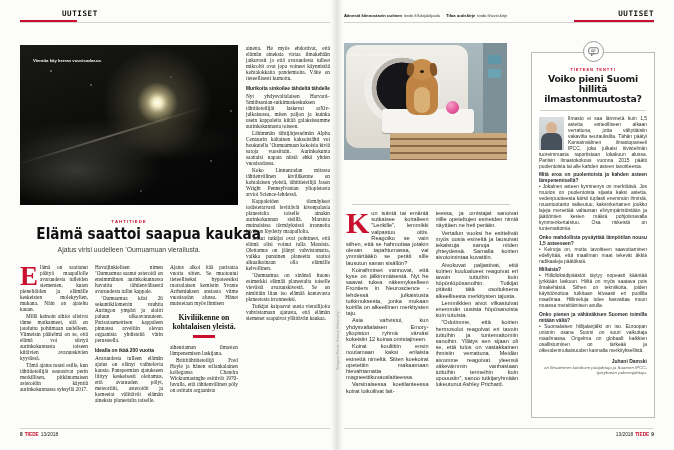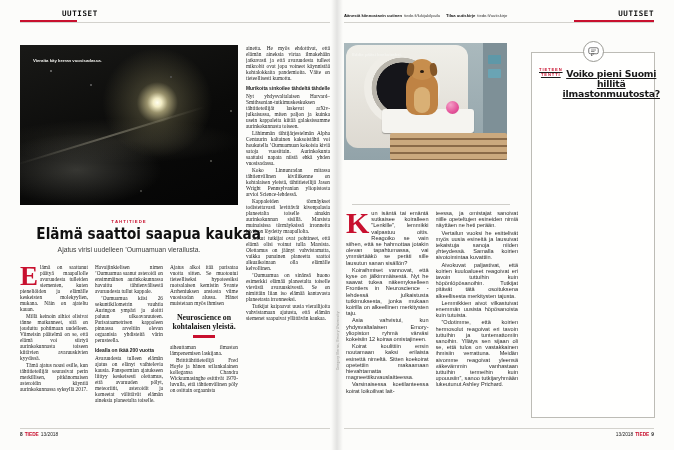--- a/index.html
+++ b/index.html
@@ -70,21 +70,21 @@
   .dog-headline{margin:2px 0 0;font-family:"DejaVu Sans",sans-serif;font-weight:bold;font-size:12.5px;line-height:1.05;transform:scaleX(.9);transform-origin:50% 50%;}
   .dog-rule{position:absolute;left:352px;top:204px;width:158px;height:1px;background:#cfcec9;}
   .dog-cols{position:absolute;left:346px;top:210px;width:172px;height:205px;display:flex;gap:7px;}
   .dogcol{flex:1 1 0;overflow:hidden;font-size:5.6px;line-height:6.2px;text-align:justify;hyphens:auto;overflow-wrap:break-word;color:#2b2b2b;}
   .dogcol p{margin:0 0 1px;}
   .dropcap-k{float:left;font-family:"Liberation Serif",serif;font-weight:bold;color:#c8102e;font-size:30px;line-height:25px;margin:0 2px 0 0;}
 
   
   .expert-box{position:absolute;left:531px;top:52px;width:124px;height:366px;border:1px solid #bdbcb6;background:#fffffe;box-sizing:border-box;}
   .bubble-circle{position:absolute;left:583px;top:41px;width:21px;height:21px;border-radius:50%;background:#fff;border:1px solid #9a9a94;box-sizing:border-box;display:flex;align-items:center;justify-content:center;}
-  .expert-inner{padding:14px 7px 6px;display:flex;flex-direction:row;height:100%;box-sizing:border-box;text-decoration:underline;}
+  .expert-inner{padding:14px 7px 6px;display:flex;flex-direction:column;height:100%;box-sizing:border-box;}
   .expert-kicker{text-align:center;font-size:4.1px;font-weight:bold;letter-spacing:.9px;color:#c8102e;}
   .expert-headline{margin:2px 0 0;text-align:center;font-family:"DejaVu Sans",sans-serif;font-weight:bold;font-size:9.3px;line-height:1.1;letter-spacing:-.2px;}
   .expert-rule{height:1px;background:#cfcec9;margin:5px 1px 5px;}
   .expert-body{font-size:4.9px;line-height:6px;text-align:justify;hyphens:auto;overflow:hidden;color:#2b2b2b;flex:1 1 auto;}
   .expert-body p{margin:0 0 2px;}
   .q{font-weight:bold;margin:2.5px 0 0 !important;}
   .portrait{float:left;width:25px;height:33px;margin:1px 4px 2px 0;background:linear-gradient(#dadddd,#c6cacb);position:relative;overflow:hidden;}
   .portrait .head{position:absolute;left:7px;top:5px;width:11px;height:12px;border-radius:50%;background:#d8b394;}
   .portrait .torso{position:absolute;left:2px;top:16px;width:21px;height:18px;border-radius:7px 7px 0 0;background:#47515b;}
   .signature{text-align:right;margin-top:4px;}
@@ -129,21 +129,21 @@
         </div>
       <h4 class="subhead">Idealla on ikää 200 vuotta</h4>
       <div class="plist">
           <p>Avaruudesta tulleen elämän ajatus on elänyt vaihtelevia kausia. Panspermian ajatukseen liittyy keskeisesti olettamus, että avaruuden pölyt, meteoriitit, asteroidit ja komeetat välittävät elämän aineksia planeetalta toiselle.</p>
         </div>
     </div>
     <div class="bodycol">
       <div class="plist">
           <p>Ajatus alkoi itää parisataa vuotta sitten. Se muotoutui tieteelliseksi hypoteesiksi ruotsalaisen kemistin Svante Arrheniuksen ansiosta viime vuosisadan alussa. Hänet muistetaan myös ihmisen</p>
         </div>
-      <div class="pullquote">Neuroscience on kohtalaisen yleistä.</div>
+      <div class="pullquote">Kiviliikenne on kohtalaisen yleistä.</div>
       <div class="pq-bar"></div>
       <div class="plist">
           <p>aiheuttaman ilmaston lämpenemisen laskijana.</p>
           <p>Brittitähtitieteilijä Fred Hoyle ja hänen srilankalainen kollegansa Chandra Wickramasinghe esittivät 1970-luvulla, että tähtienvälinen pöly on osittain orgaanista</p>
         </div>
     </div>
   </div>
 
   <div class="col4">
     <div class="plist">

